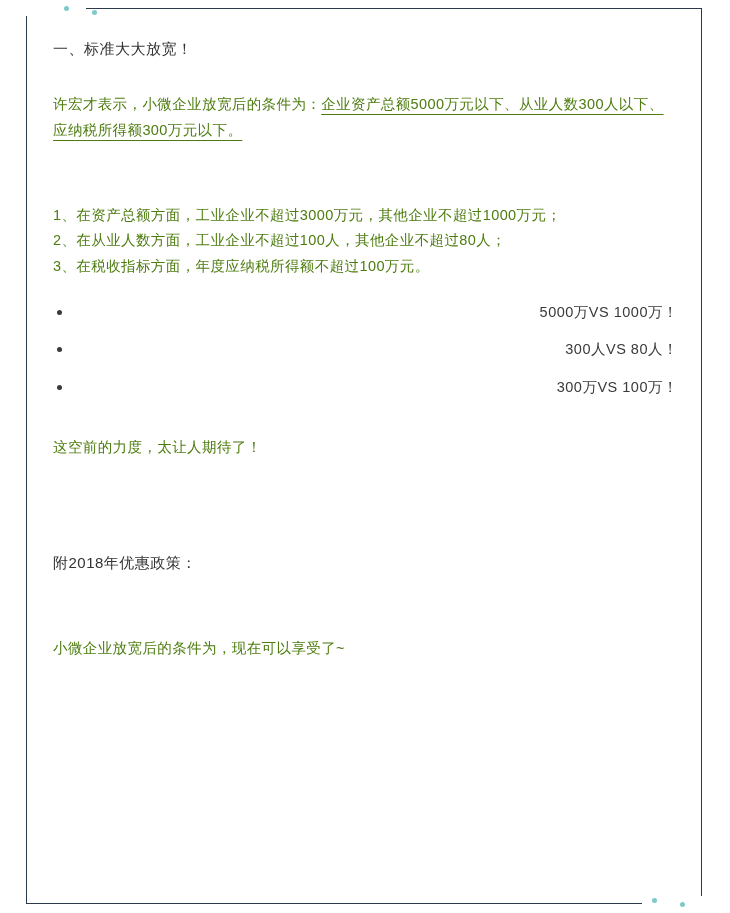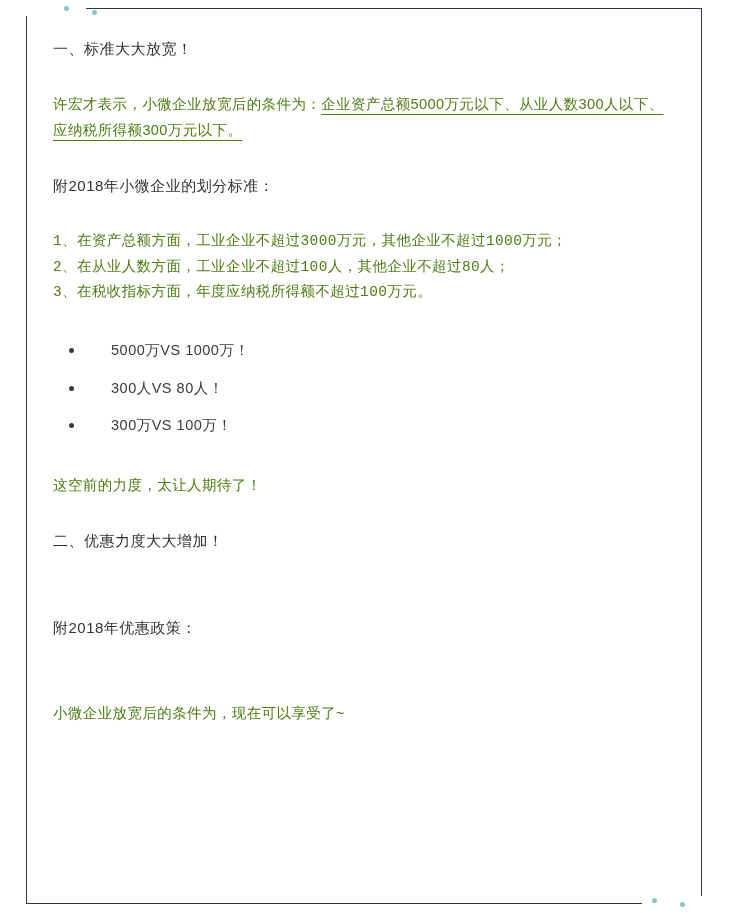--- a/index.html
+++ b/index.html
@@ -85,23 +85,24 @@
   .heading {
     font-size: 15px;
     color: #333;
     letter-spacing: 0.5px;
   }
   .underline-strong {
     text-decoration: underline;
     text-underline-offset: 5px;
   }
   .bullets {
-    margin: 12px;
+    margin: 0;
     padding: 0;
     list-style: none;
+    text-align: right;
   }
   .bullets li {
     position: relative;
     padding-left: 46px;
     font-size: 14.5px;
     line-height: 1.6;
     margin-bottom: 14px;
     color: #3a3a3a;
     letter-spacing: 0.5px;
   }
@@ -109,21 +110,21 @@
     content: "";
     position: absolute;
     left: 4px;
     top: 9px;
     width: 5px;
     height: 5px;
     border-radius: 50%;
     background: #3a3a3a;
   }
   .line { margin-bottom: 5px; }
-  .para-block p { margin-bottom: 0; font-family: Liberation Mono, monospace; }
+  .para-block p { margin-bottom: 0; }
 </style>
 </head>
 <body>
 
 <div class="page">
 
   <div class="frame-top"></div>
   <div class="frame-left"></div>
   <div class="frame-right"></div>
   <div class="frame-bottom"></div>
@@ -143,21 +144,20 @@
     <p class="heading">一、标准大大放宽！</p>
 
     <div class="gap-lg"></div>
 
     <p>
       <span>许宏才表示，小微企业放宽后的条件为：</span><span class="underline-strong">企业资产总额5000万元以下、从业人数300人以下、应纳税所得额300万元以下。</span>
     </p>
 
     <div class="gap-lg"></div>
 
-    <p class="heading">附2018年小微企业的划分标准：</p>
 
     <div class="gap-lg"></div>
 
     <div class="para-block">
       <p class="line">1、在资产总额方面，工业企业不超过3000万元，其他企业不超过1000万元；</p>
       <p class="line">2、在从业人数方面，工业企业不超过100人，其他企业不超过80人；</p>
       <p class="line">3、在税收指标方面，年度应纳税所得额不超过100万元。</p>
     </div>
 
     <div class="gap-md"></div>
@@ -167,21 +167,20 @@
       <li>300人VS 80人！</li>
       <li>300万VS 100万！</li>
     </ul>
 
     <div class="gap-md"></div>
 
     <p>这空前的力度，太让人期待了！</p>
 
     <div class="gap-lg"></div>
 
-    <p class="heading">二、优惠力度大大增加！</p>
 
     <div class="gap-lg"></div>
 
     <div class="para-block">
     </div>
 
     <div class="gap-lg"></div>
 
     <p class="heading">附2018年优惠政策：</p>
 

